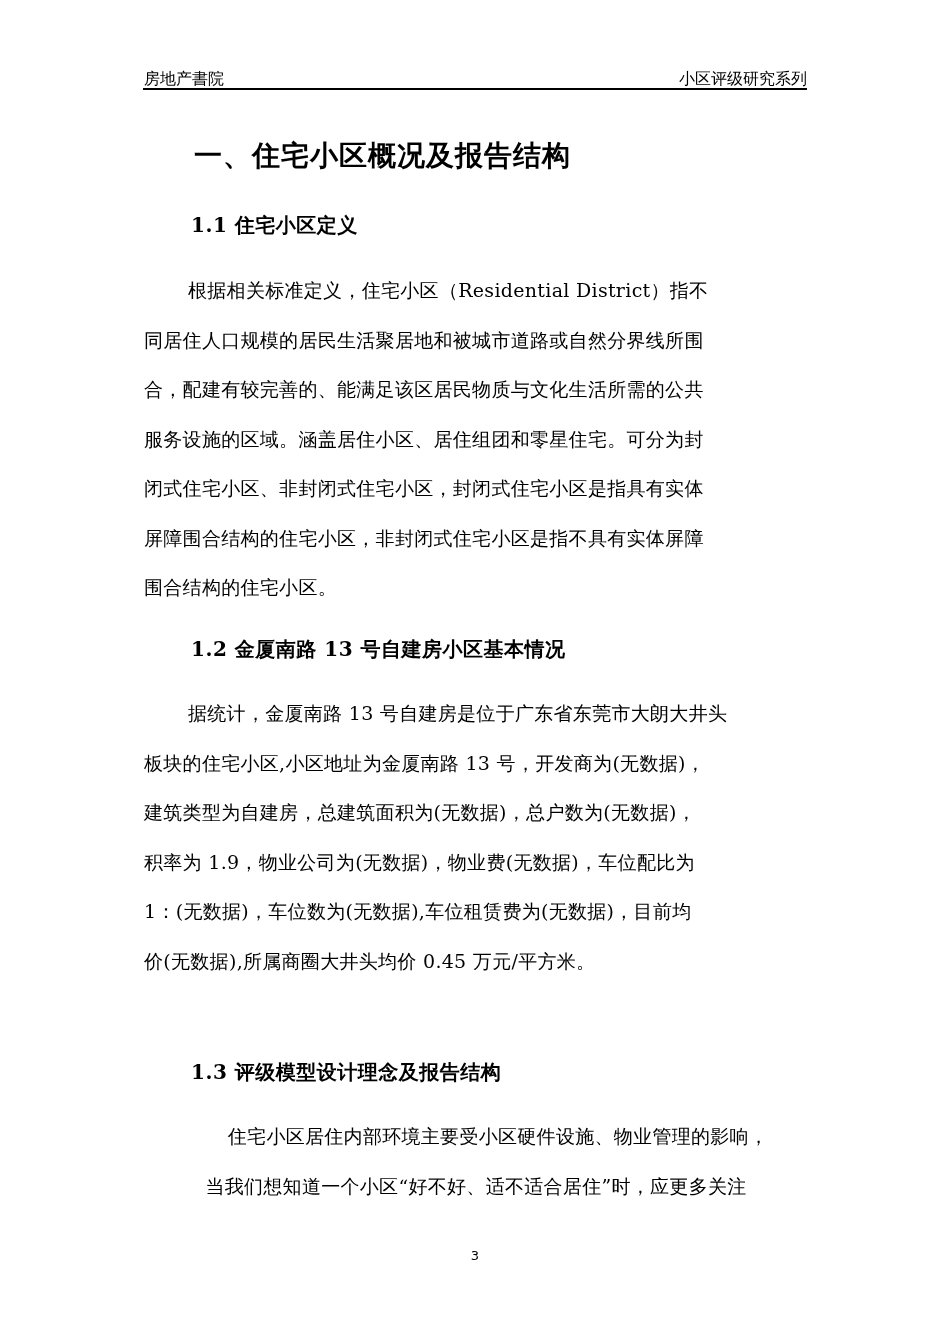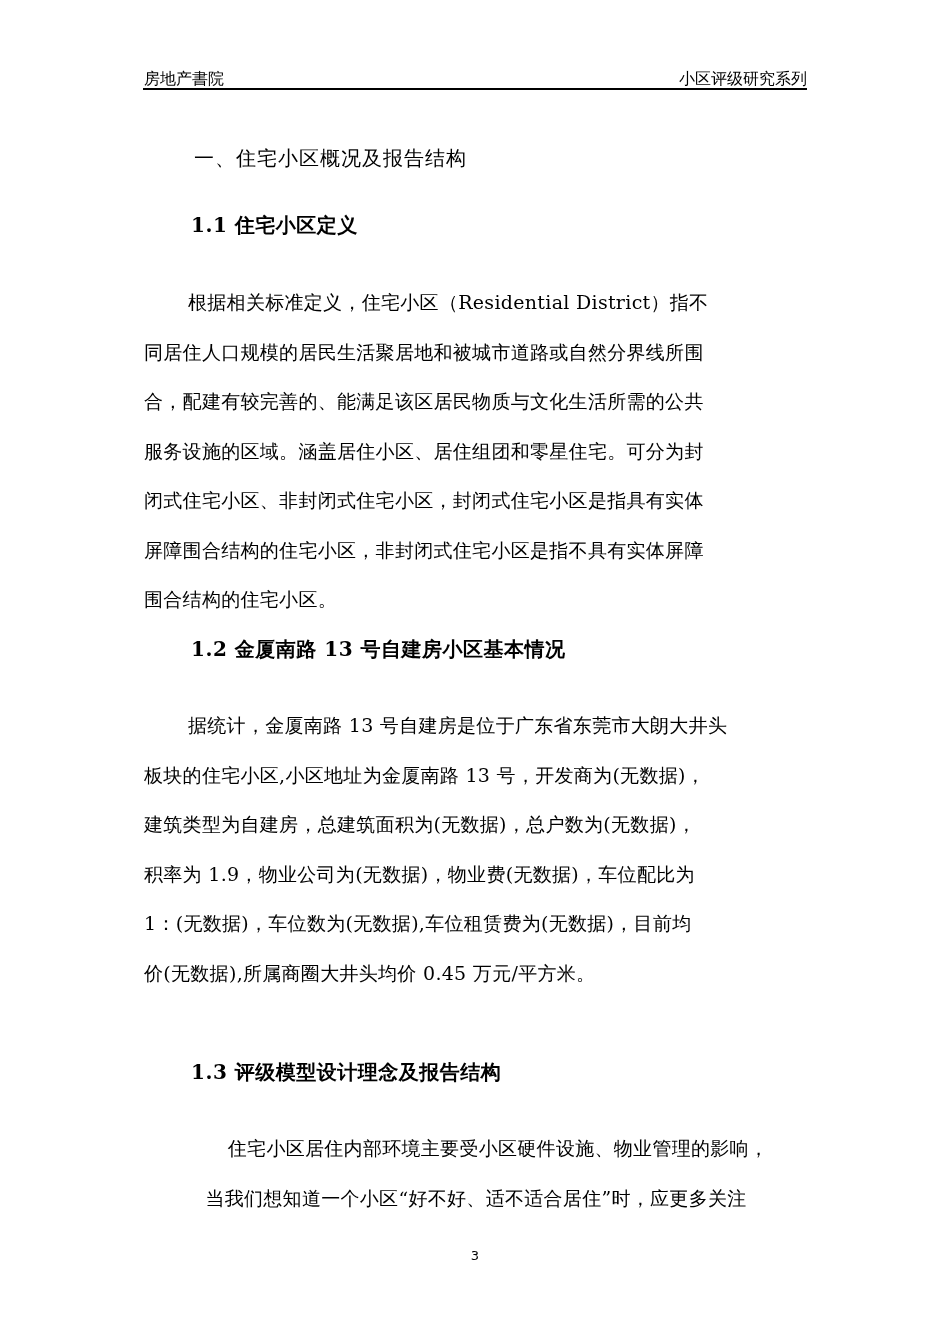--- a/index.html
+++ b/index.html
@@ -3,23 +3,23 @@
 <meta charset="utf-8">
 <style>
   html, body { margin: 0; padding: 0; background: #ffffff; }
   body { width: 950px; height: 1344px; position: relative; overflow: hidden;
          font-family: "DejaVu Serif", "Liberation Serif", serif; color: #000; }
   .header { position: absolute; left: 143px; top: 66px; width: 664px; height: 24px;
             font-family: "DejaVu Sans", "Liberation Sans", sans-serif; font-size: 16px; color: #000; }
   .header .left { position: absolute; left: 1px; top: 3px; }
   .header .right { position: absolute; right: 0; top: 3px; }
   .header-rule { position: absolute; left: 143px; top: 88px; width: 664px; height: 2px; background: #000; }
-  .h1 { position: absolute; left: 194px; top: 145px; font-size: 20px; font-weight: normal; letter-spacing: 1px; }
+  .h1 { position: absolute; left: 194px; top: 137px; font-size: 28px; font-weight: bold; letter-spacing: 1px; }
   .h2 { position: absolute; left: 191px; font-size: 20px; font-weight: bold; letter-spacing: 0.5px; }
-  .para { position: absolute; left: 144px; width: 664px; font-size: 19px; margin-top: 12px; }
+  .para { position: absolute; left: 144px; width: 664px; font-size: 19px; }
   .line { height: 49.5px; line-height: 28px; white-space: nowrap; letter-spacing: 0.3px; }
   .line.indent { padding-left: 44px; }
   .page-num { position: absolute; left: 0; width: 950px; top: 1248px; text-align: center;
               font-family: "DejaVu Sans", "Liberation Sans", sans-serif; font-size: 13px; }
 </style>
 </head>
 <body>
 
 <div class="header">
   <span class="left">房地产書院</span>

